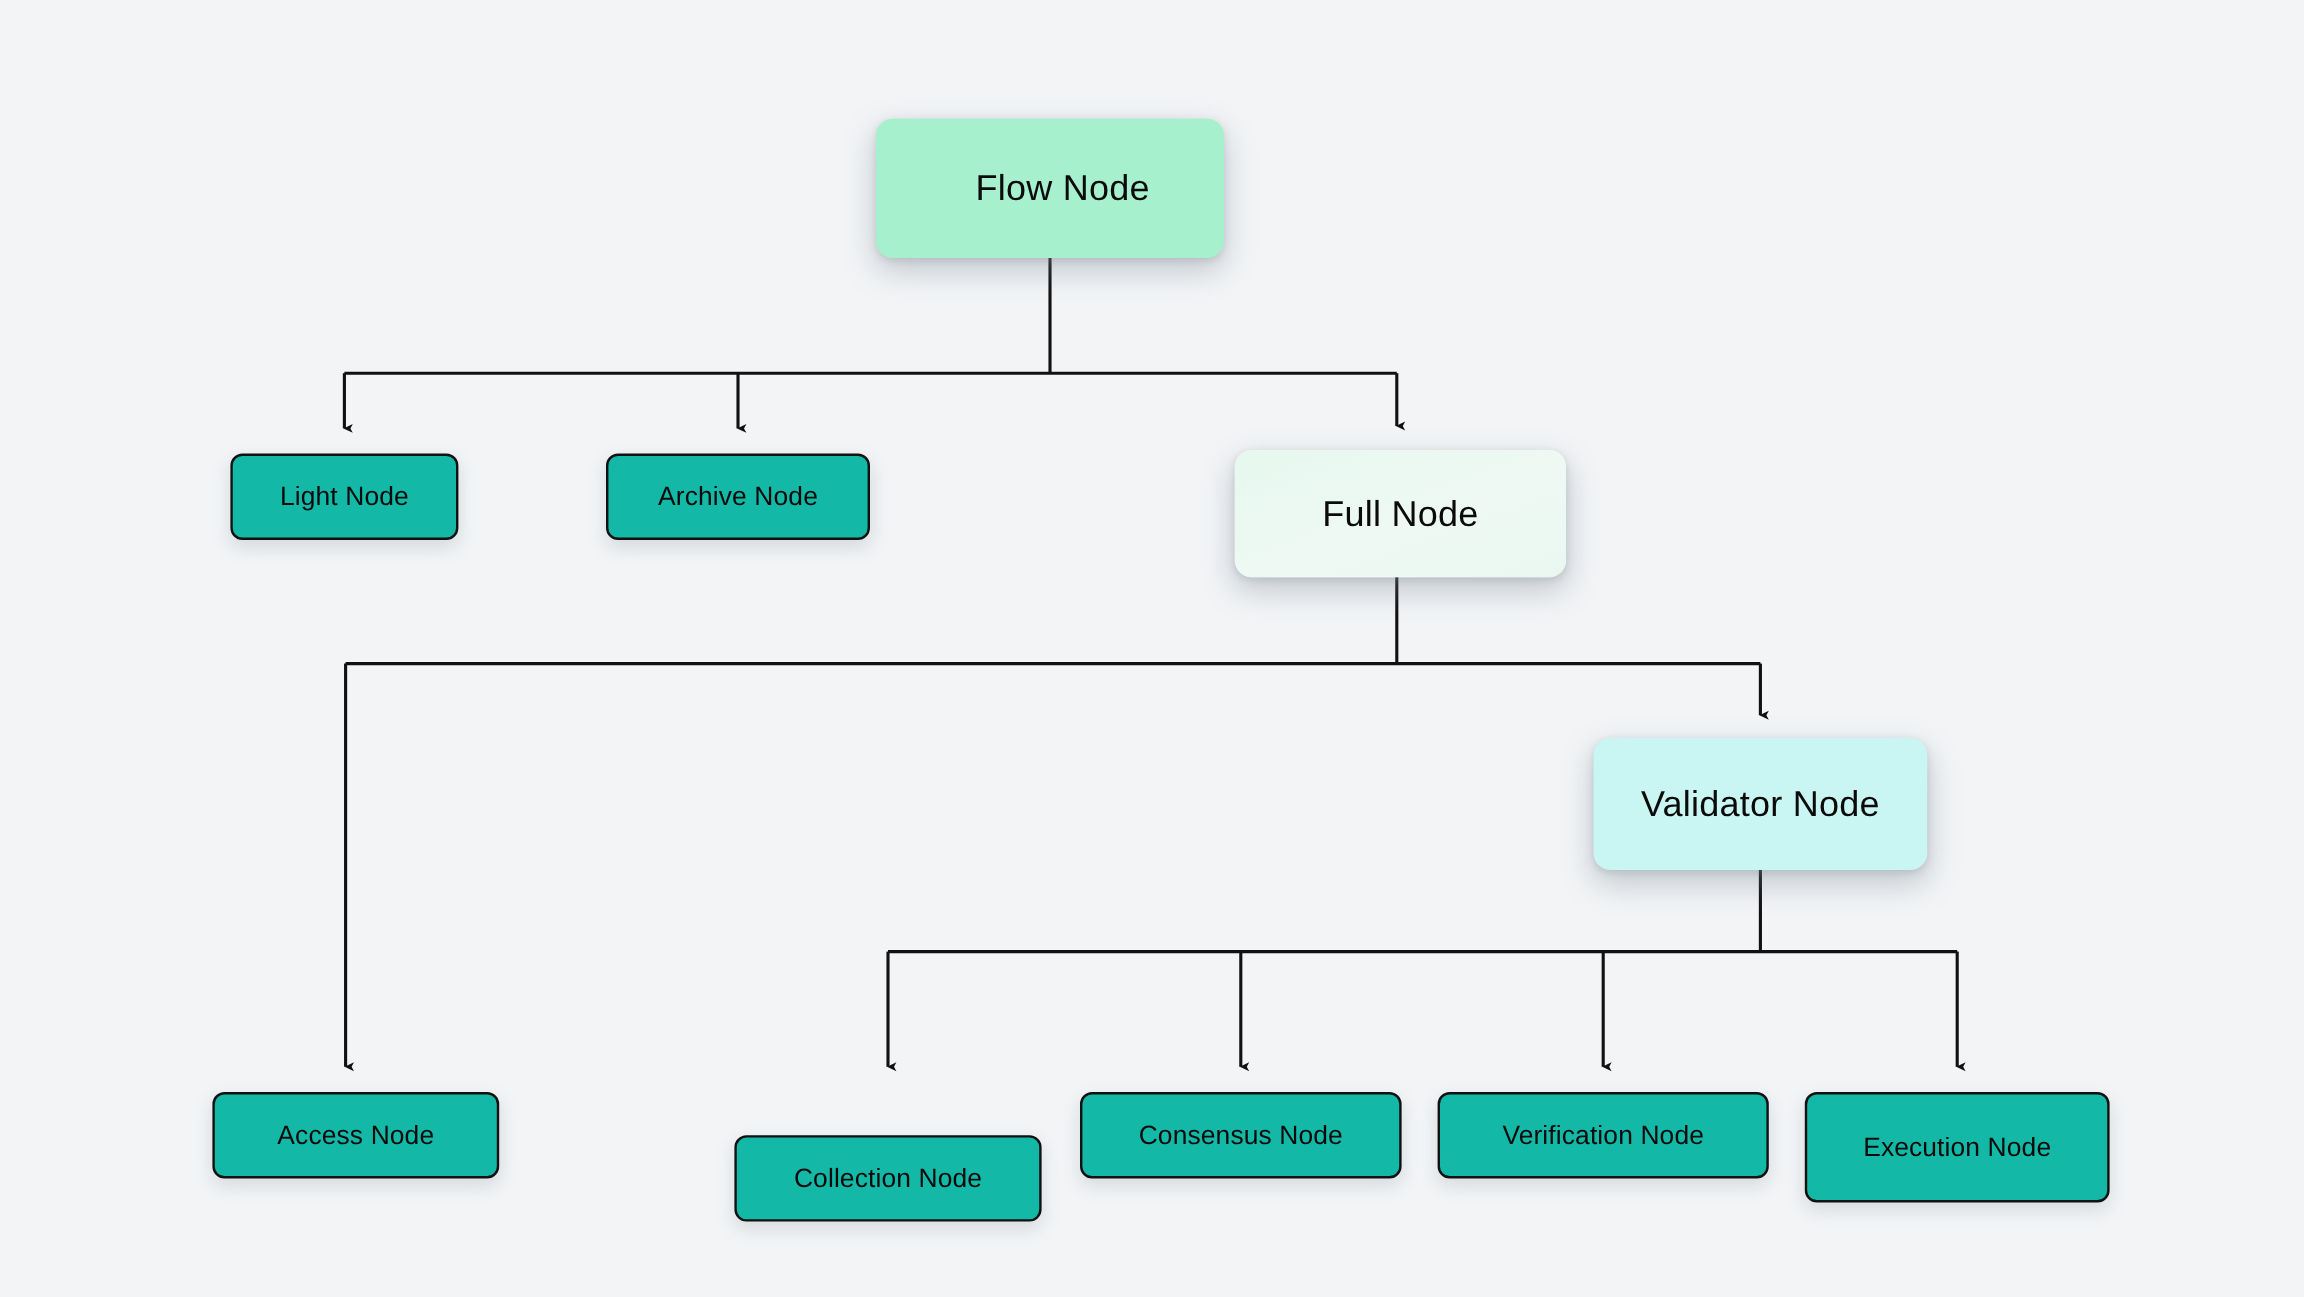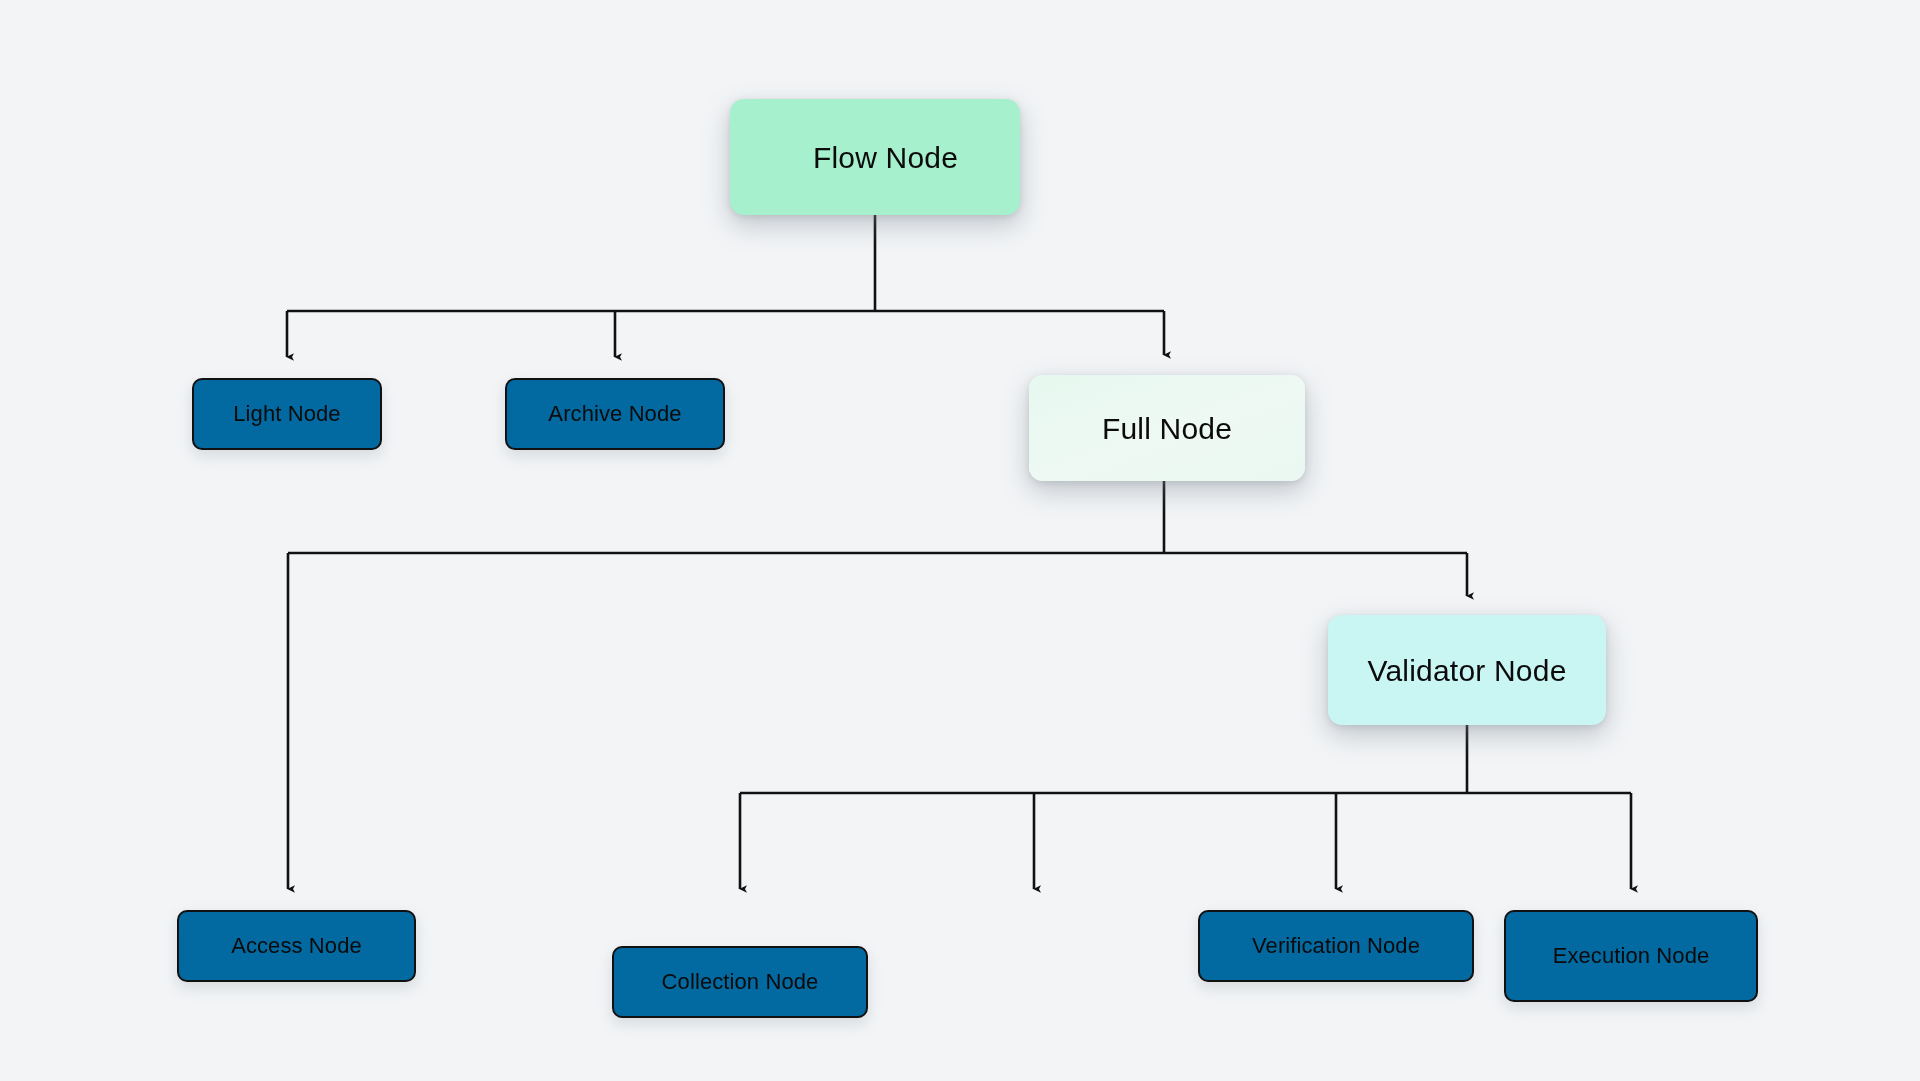--- a/index.html
+++ b/index.html
@@ -72,21 +72,21 @@
     background: linear-gradient(160deg, #e6f8ef 0%, #eef9f3 55%, #eaf7f1 100%);
     text-align: center;
   }
 
   .node.root.validator {
     background: #c9f5f2;
   }
 
   
   .node.leaf {
-    background: #0369a1;
+    background: #14b8a6;
     border: 2.5px solid #111111;
     border-radius: 10px;
     font-size: 22px;
     font-weight: 400;
     box-shadow: 0 6px 14px rgba(120, 130, 140, 0.22);
     letter-spacing: 0.1px;
   }
 </style>
 </head>
 <body>
@@ -152,20 +152,23 @@
   </div>
 
   <div class="node leaf" style="left:177px; top:910px; width:239px; height:72px;">
     <span class="node-label">Access Node</span>
   </div>
 
   <div class="node leaf" style="left:612px; top:910px; width:256px; height:72px;margin-top:36px;">
     <span class="node-label">Collection Node</span>
   </div>
 
+  <div class="node leaf" style="left:900px; top:910px; width:268px; height:72px;">
+    <span class="node-label">Consensus Node</span>
+  </div>
 
   <div class="node leaf" style="left:1198px; top:910px; width:276px; height:72px;text-align:center;">
     <span class="node-label">Verification Node</span>
   </div>
 
   <div class="node leaf" style="left:1504px; top:910px; width:254px; height:92px;">
     <span class="node-label">Execution Node</span>
   </div>
 
 </div>

